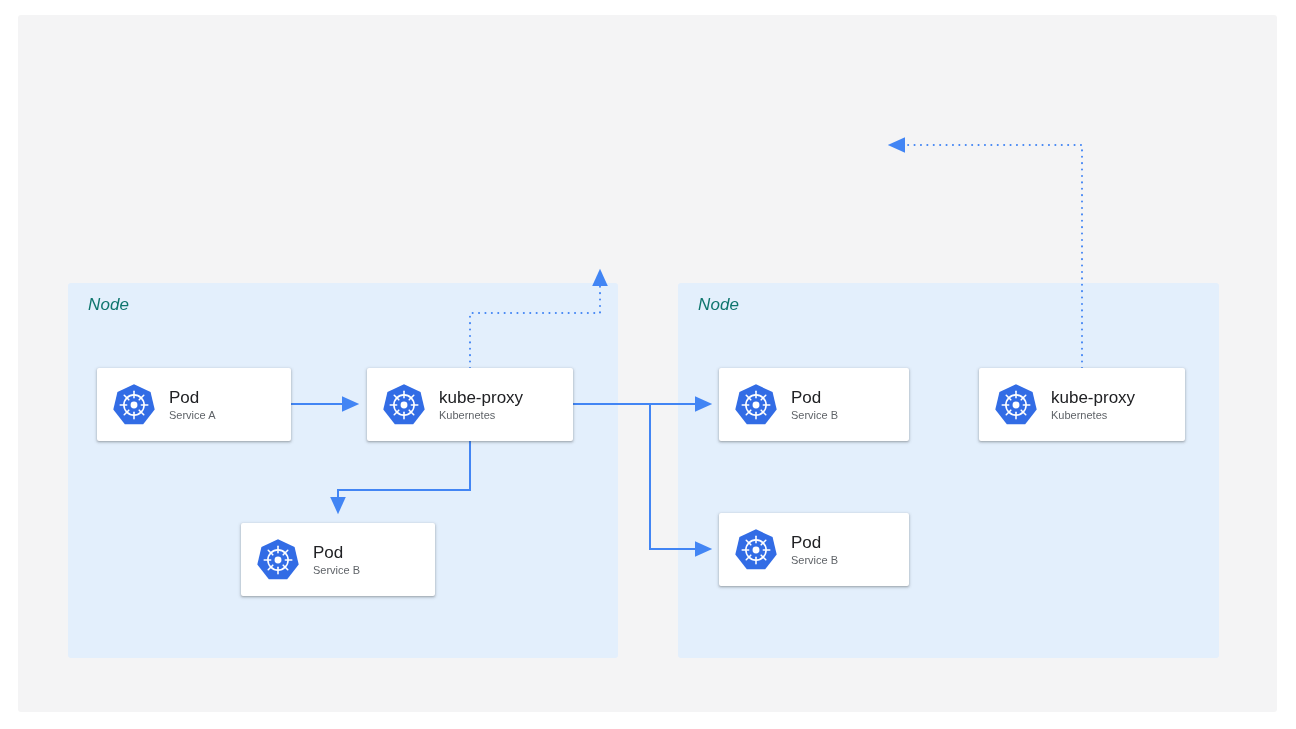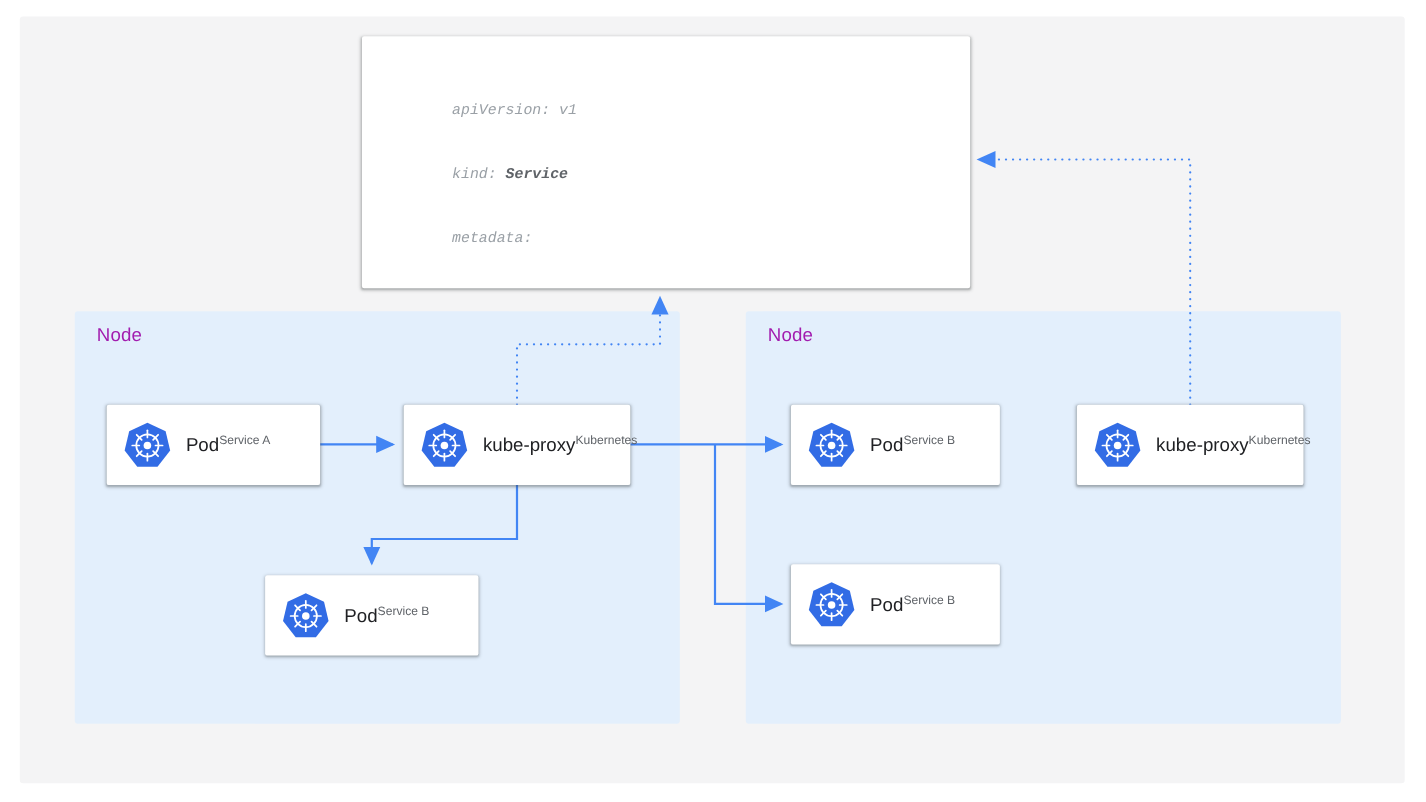--- a/index.html
+++ b/index.html
@@ -30,23 +30,24 @@
   .node-panel {
     position: absolute;
     background: #e3effc;
     border-radius: 3px;
   }
   .node-label {
     position: absolute;
     left: 20px;
     top: 12px;
     font-size: 17px;
-    color: #a21caf;
+    color: #0f766e;
     letter-spacing: 0.1px;
     white-space: nowrap;
+    font-style: italic;
   }
   
   .card {
     position: absolute;
     background: #ffffff;
     border-radius: 2px;
     box-shadow: 0 1px 2px rgba(60,64,67,0.30), 0 1px 3px 1px rgba(60,64,67,0.15);
     display: flex;
     align-items: center;
     box-sizing: border-box;
@@ -54,21 +55,21 @@
   .card-logo {
     flex: 0 0 auto;
     width: 46px;
     height: 46px;
     margin-left: 14px;
     margin-right: 12px;
   }
   .card-logo svg { display: block; width: 46px; height: 46px; }
   .card-text {
     display: flex;
-    flex-direction: row;
+    flex-direction: column;
     justify-content: center;
     line-height: 1.25;
   }
   .card-title {
     font-size: 17px;
     color: #202124;
     white-space: nowrap;
   }
   .card-sub {
     font-size: 11px;
@@ -124,35 +125,20 @@
     <div class="node-panel" style="left:50px; top:268px; width:550px; height:375px;">
       <div class="node-label">Node</div>
     </div>
 
     <div class="node-panel" style="left:660px; top:268px; width:541px; height:375px;">
       <div class="node-label">Node</div>
     </div>
 
   </div>
 
-  <div id="yaml-card">
-    <div id="yaml-lines">
-      <span class="ln"><span>apiVersion: v1</span></span>
-      <span class="ln"><span>kind: </span><span class="strong">Service</span></span>
-      <span class="ln"><span>metadata:</span></span>
-      
-      
-      
-      
-      
-      
-      
-      
-    </div>
-  </div>
 
   <svg id="wires" viewBox="0 0 1296 729" xmlns="http://www.w3.org/2000/svg">
     <defs>
       <marker id="arrow-r" markerWidth="9" markerHeight="9" refX="7.5" refY="4.5" orient="auto">
         <path d="M0,0.6 L8.6,4.5 L0,8.4 Z" fill="#4285f4"></path>
       </marker>
       <marker id="arrow-d" markerWidth="9" markerHeight="9" refX="7.5" refY="4.5" orient="auto">
         <path d="M0,0.6 L8.6,4.5 L0,8.4 Z" fill="#4285f4"></path>
       </marker>
       <marker id="arrow-u" markerWidth="9" markerHeight="9" refX="7.5" refY="4.5" orient="auto">

